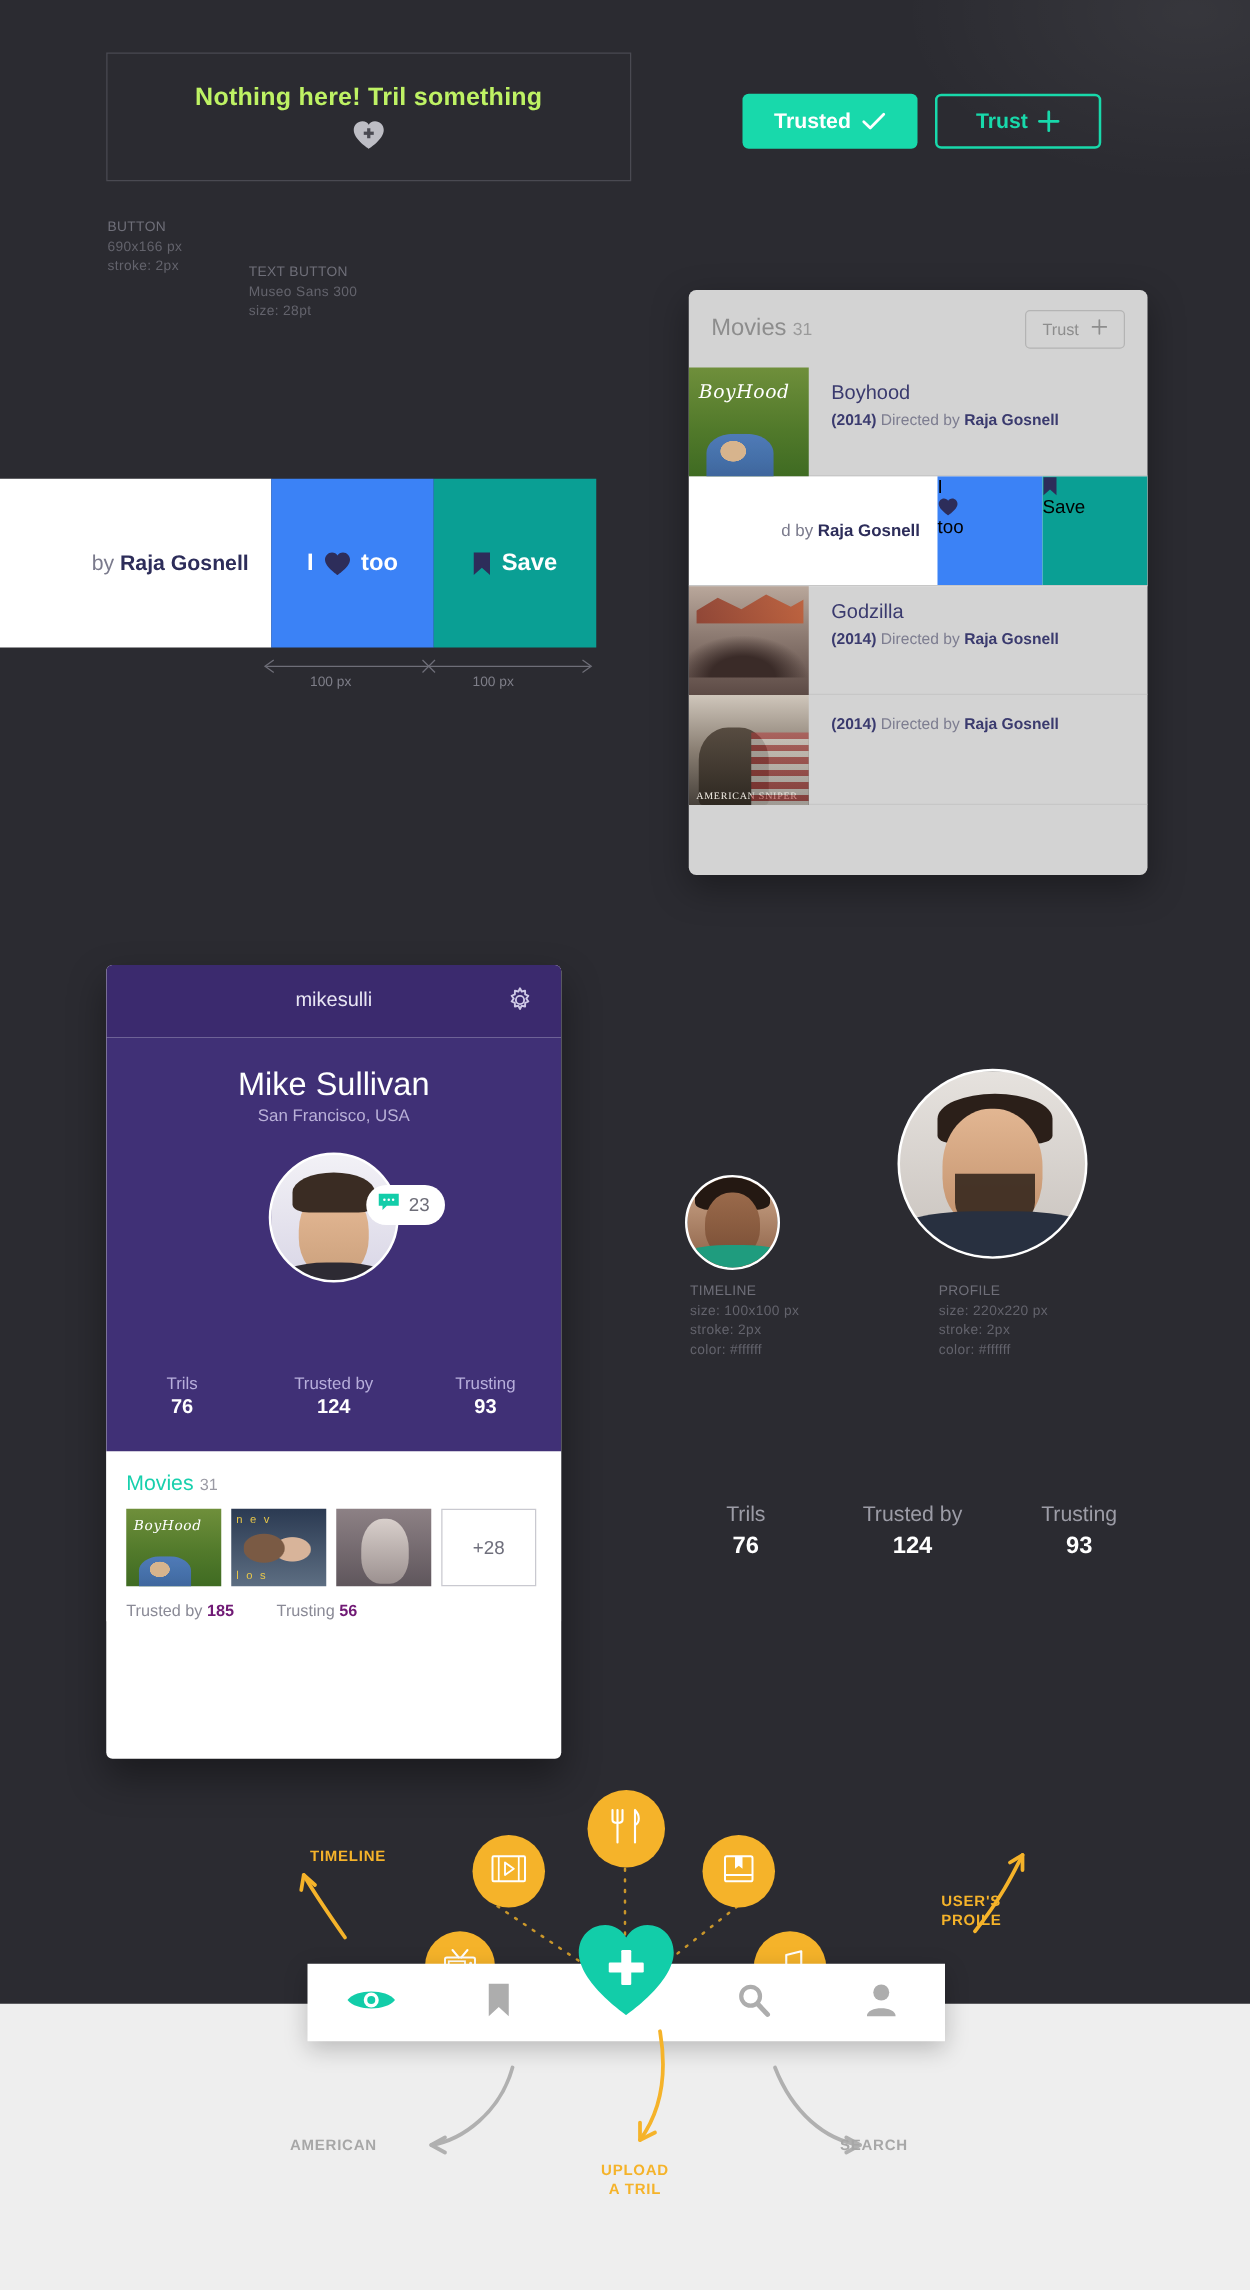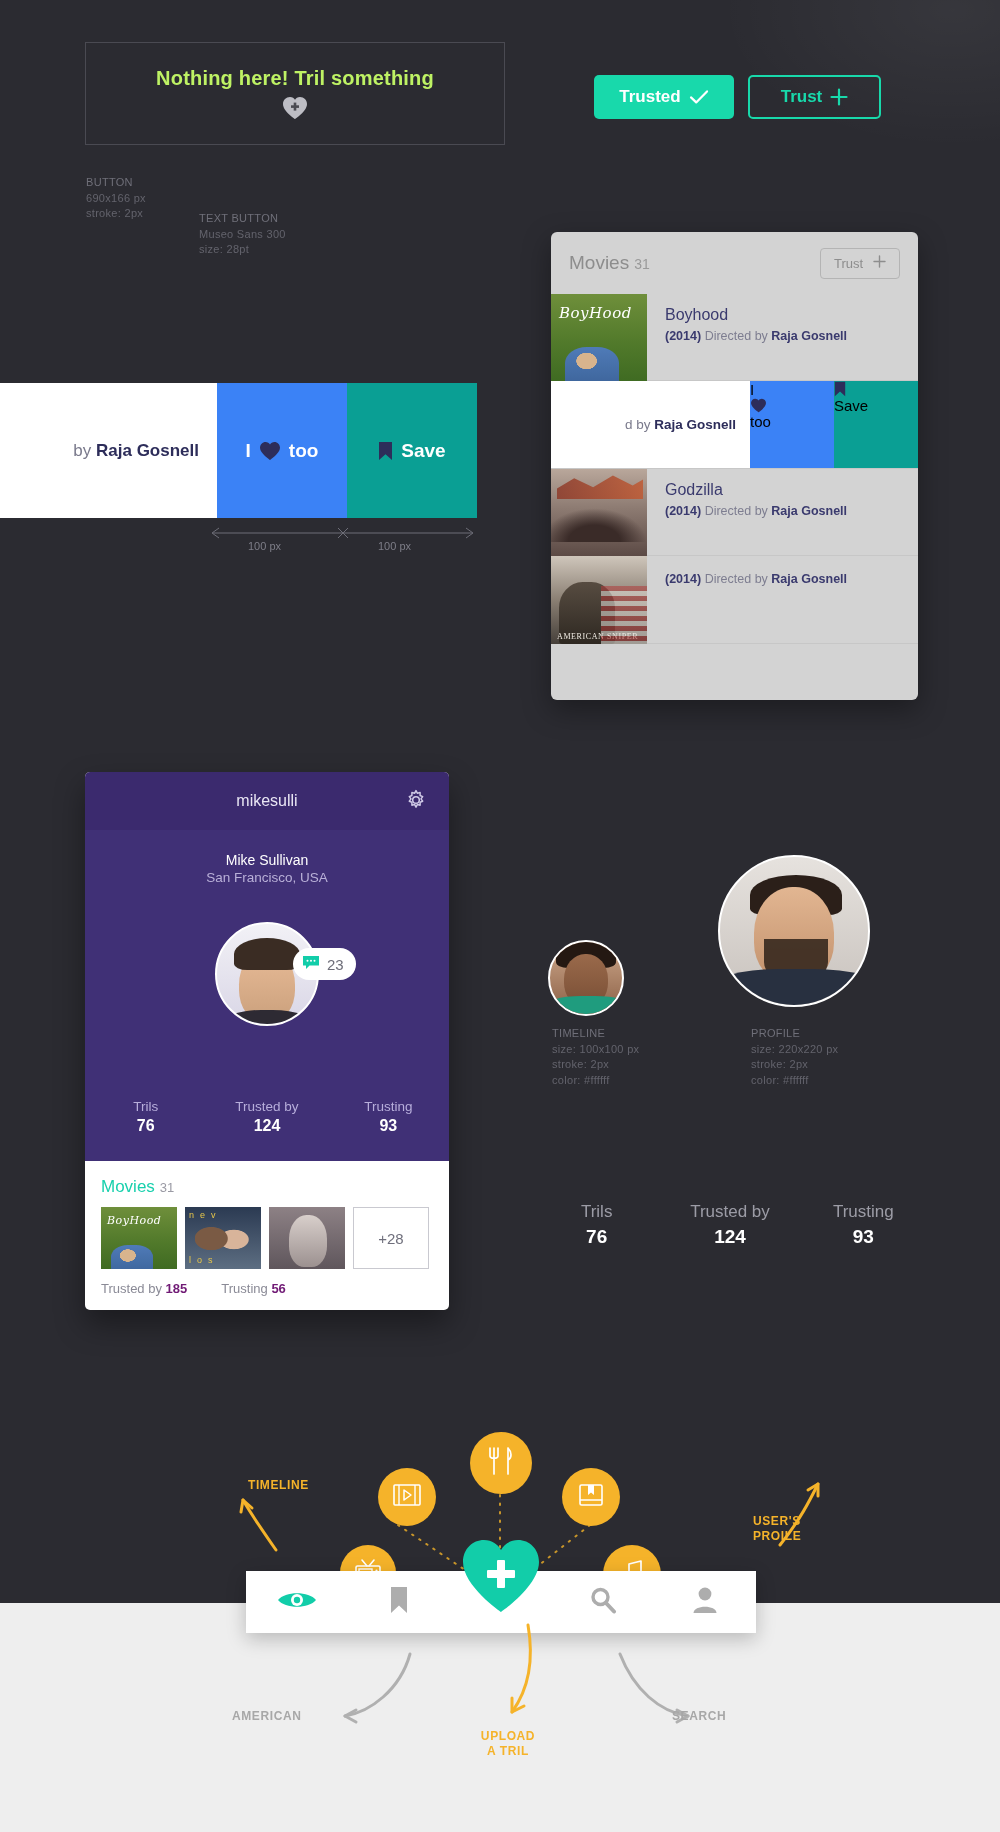--- a/index.html
+++ b/index.html
@@ -108,29 +108,29 @@
   .p-godzilla::after { content:""; position:absolute; left:0; bottom: 14px; width: 100%; height: 34px; background: radial-gradient(ellipse at 45% 100%, #3a2b28 35%, rgba(58,43,40,0) 70%); }
   .p-godzilla::before { content:""; position:absolute; left: 6px; top: 4px; width: 86px; height: 26px; background: linear-gradient(90deg,#8e3b2a,#c05a33); clip-path: polygon(0 60%,20% 20%,42% 55%,65% 10%,88% 48%,100% 25%,100% 100%,0 100%); opacity:.85;}
   .p-sniper { background: linear-gradient(#cfc6bb, #8a7f73 50%, #46403a); }
   .p-sniper::before { content:""; position:absolute; left: 8px; bottom: 0; width: 56px; height: 62px; background: linear-gradient(#574c41,#2e2821); border-radius: 42% 42% 6% 6%; }
   .p-sniper::after { content:""; position:absolute; right: 0; bottom: 0; width: 46px; height: 58px;
     background: repeating-linear-gradient(#b03a3a 0 5px, #e8e4dd 5px 10px); opacity:.55; }
   .p-sniper .sn-txt { position:absolute; bottom: 3px; left: 6px; color:#f1ece4; font-size: 8px; letter-spacing: .6px; font-family:"Liberation Serif", serif; }
 
   
   .profile-card {
-    position: absolute; left: 85px; top: 772px; width: 364px; height: 538px;
+    position: absolute; left: 85px; top: 772px; width: 364px; height: 635px;
     border-radius: 5px; overflow: hidden; background: #ffffff;
     box-shadow: 0 14px 30px rgba(0,0,0,0.38);
   }
   .pc-top { background: #3b2a6e; height: 58px; display:flex; align-items:center; justify-content:center; position: relative; }
   .pc-user { color: #e9e6f4; font-size: 16px; font-weight: 300; }
   .pc-gear { position: absolute; right: 22px; top: 17px; }
   .pc-body { background: #403076; height: 331px; position: relative; }
-  .pc-name { text-align: center; padding-top: 22px; color: #ffffff; font-size: 14px; font-weight: 300; }
+  .pc-name { text-align: center; padding-top: 22px; color: #ffffff; font-size: 26px; font-weight: 300; }
   .pc-loc { text-align: center; color: #b9b0d8; font-size: 13.5px; margin-top: 2px; }
   .pc-ava-wrap { position: absolute; left: 50%; transform: translateX(-50%); top: 92px; width: 104px; height: 104px; }
   .pc-ava {
     width: 104px; height: 104px; border-radius: 50%; overflow: hidden;
     background: linear-gradient(#f2f1f6,#d9d6e6); border: 2px solid #ffffff; position: relative;
   }
   .face { position:absolute; left:50%; top: 26%; transform: translateX(-50%); width: 56px; height: 72px;
           background: linear-gradient(#e8bb97, #caa07c); border-radius: 48% 48% 44% 44%; }
   .face .hair { position:absolute; left: -5px; top: -12px; width: 66px; height: 32px; background:#3a2c23; border-radius: 50% 50% 20% 20%; }
   .face .shoulders { position:absolute; left:-20px; bottom: -22px; width: 96px; height: 34px; background:#2d2a33; border-radius: 44% 44% 0 0; }

